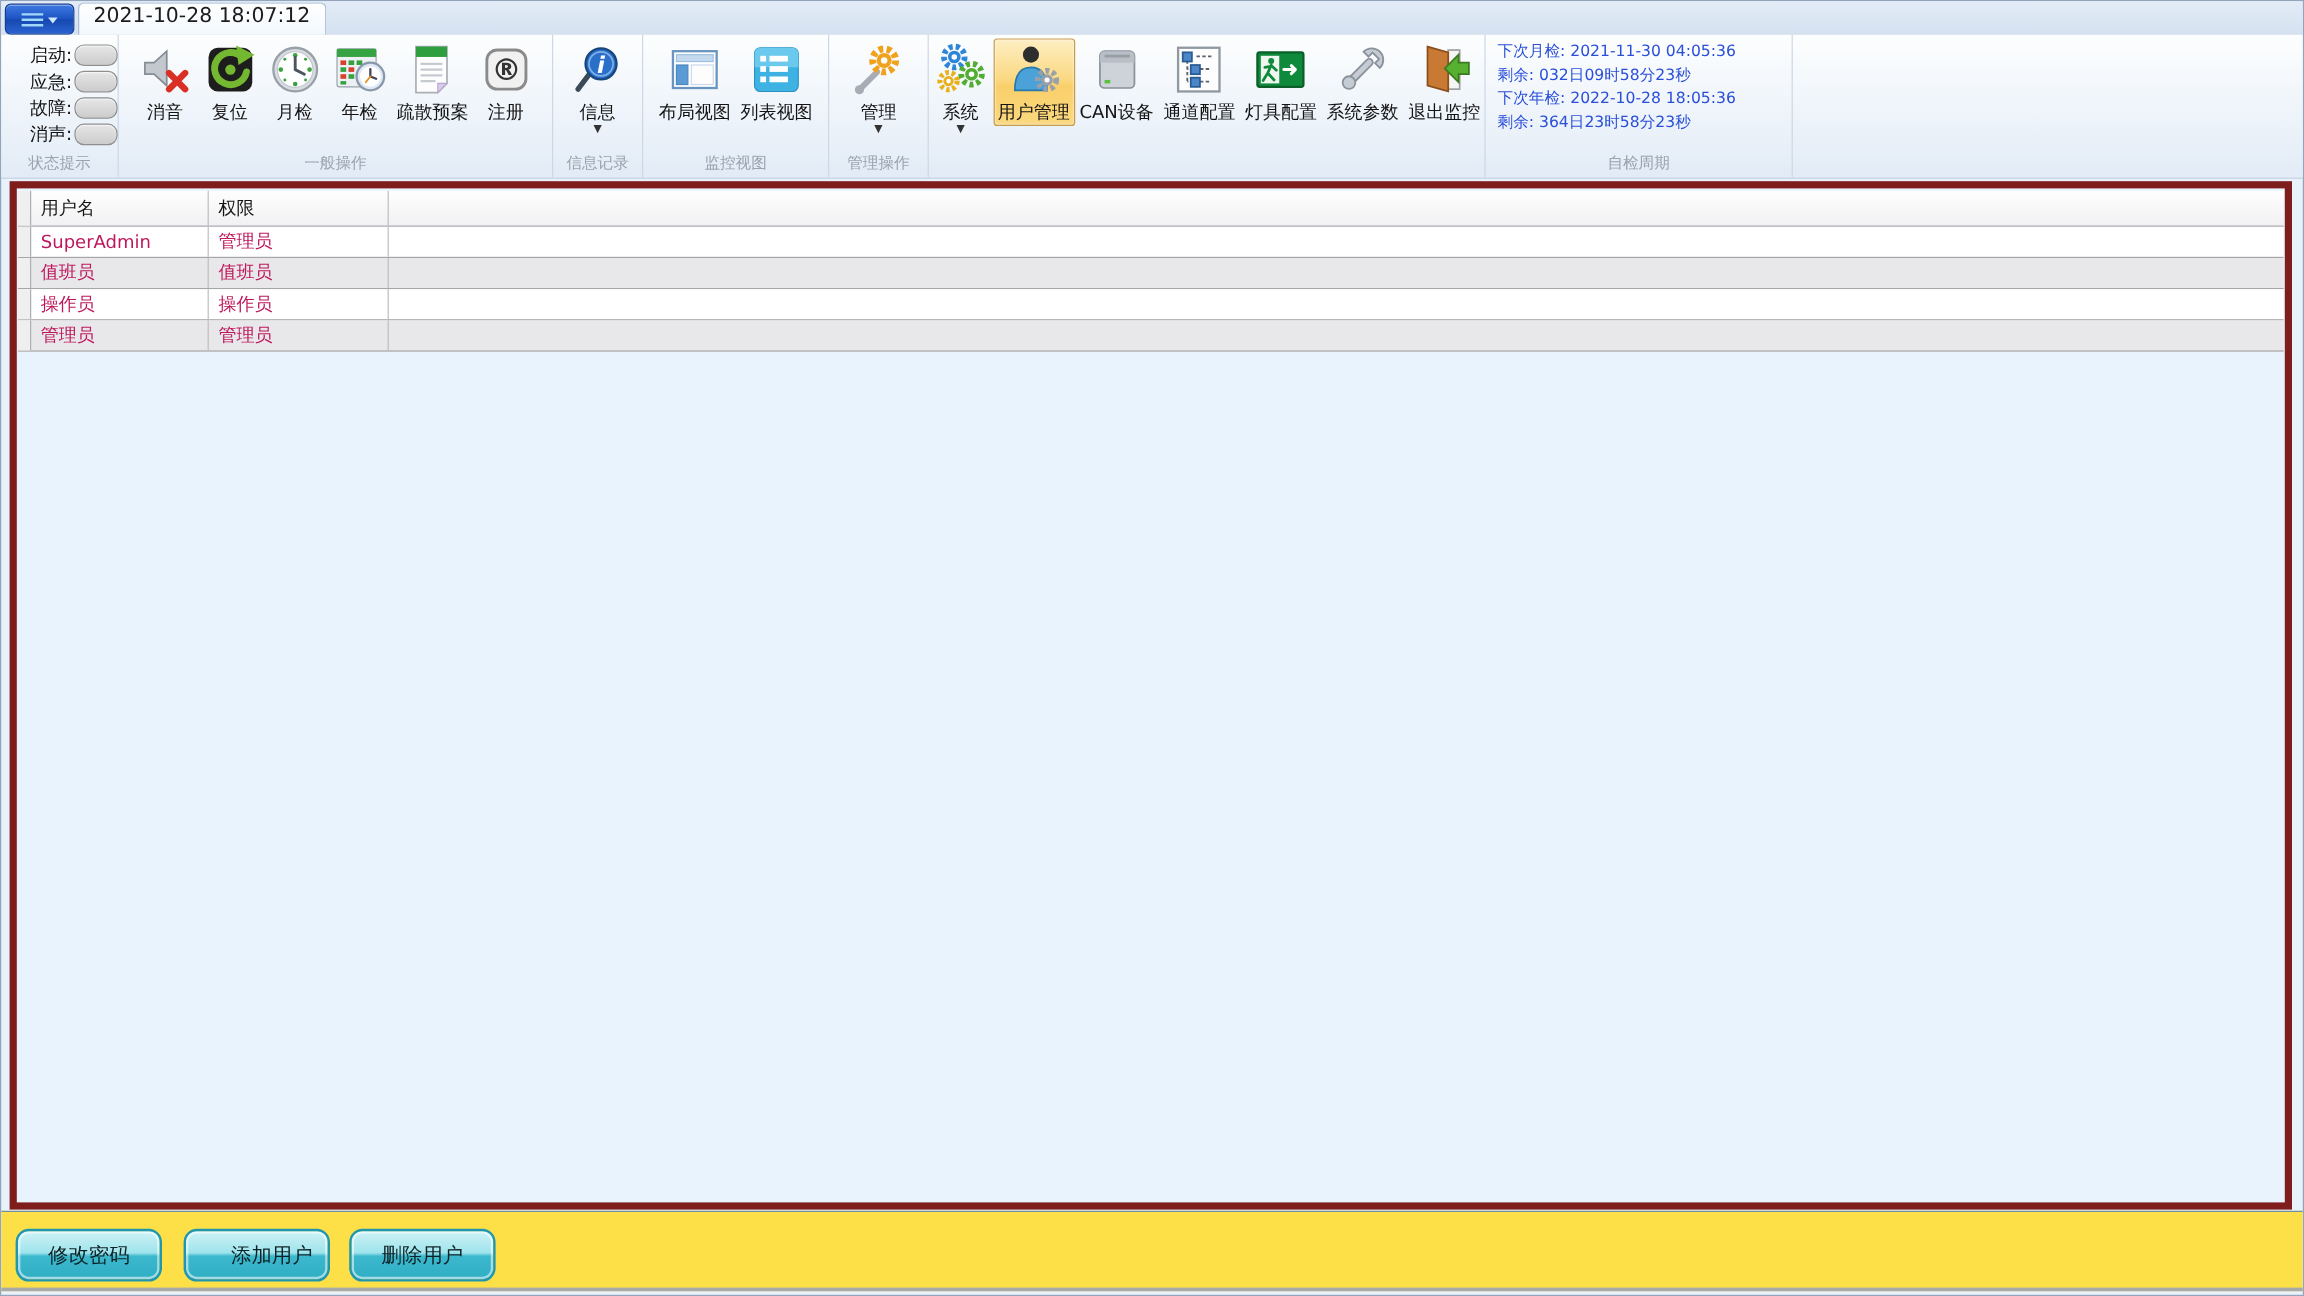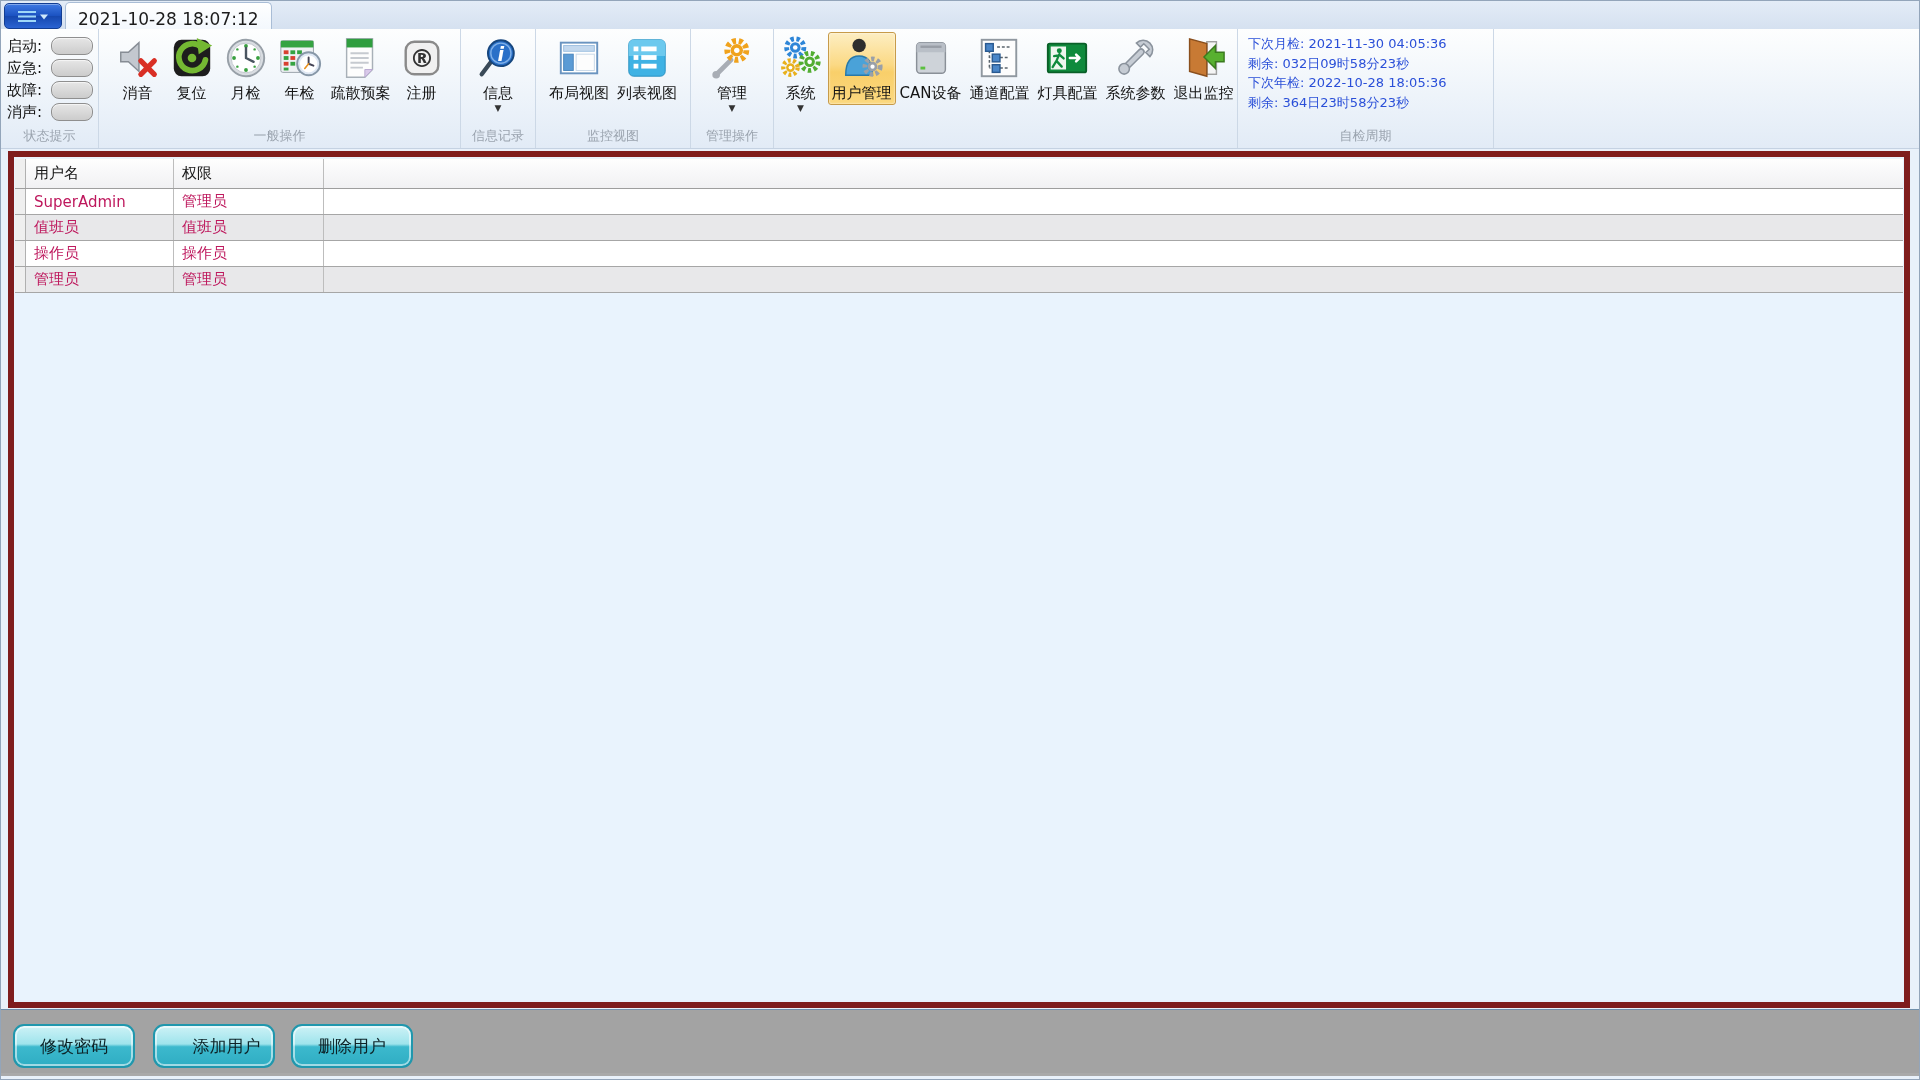--- a/index.html
+++ b/index.html
@@ -7,42 +7,42 @@
 
   
   .titlebar{position:absolute;left:0;top:0;width:100%;height:28px;
     background:linear-gradient(#e3ecf7,#d5e1f0);border-bottom:1px solid #c2d0e2;}
   .appbtn{position:absolute;left:3px;top:2px;width:56px;height:24px;border-radius:5px;
     background:linear-gradient(#3f7ae3,#1c53c2 48%,#1648af 52%,#2a63d2);
     border:1px solid #123d92;box-shadow:inset 0 1px 0 rgba(255,255,255,.35);
     display:flex;align-items:center;justify-content:center;cursor:pointer;}
   .tab{position:absolute;left:64px;top:1px;height:26px;min-width:168px;padding:0 12px;
     background:linear-gradient(#ffffff,#f3f8fd);border:1px solid #a9bdd6;border-bottom:none;
-    border-radius:5px 5px 0 0;display:flex;align-items:flex-end;justify-content:center;
+    border-radius:5px 5px 0 0;display:flex;align-items:flex-start;justify-content:center;
     font-size:17px;color:#1c1c1c;}
 
   
   .ribbon{position:absolute;left:0;top:28px;width:100%;height:119px;
     background:linear-gradient(#fdfefe,#eaf1f9 70%,#e2ebf6);border-bottom:1px solid #c5d2e2;
     display:flex;}
   .rgroup{position:relative;height:119px;border-right:1px solid #ccd8e6;flex:0 0 auto;box-sizing:border-box;}
   .glabel{position:absolute;bottom:3px;left:0;width:100%;text-align:center;
     font-size:13px;color:#9aa3ae;white-space:nowrap;}
   .ritems{display:flex;justify-content:center;align-items:flex-start;padding-top:3px;}
   .ritem{display:flex;flex-direction:column;align-items:center;padding:2px 3px;border-radius:3px;
     cursor:pointer;border:1px solid transparent;}
   .ritem .icn{width:46px;height:46px;display:block;}
   .rlabel{font-size:15px;color:#141414;margin-top:3px;white-space:nowrap;line-height:18px;}
   .drop{font-size:9px;color:#333;line-height:9px;margin-top:2px;}
   .ritem.selected{background:linear-gradient(#fdeec2,#fbd984 45%,#f9cf6a 55%,#fbd87f);
     border:1px solid #c79b4a;box-shadow:inset 0 0 2px #fff;justify-content:center;}
 
   
   .g-status{width:98px;}
-  .statusrows{padding:6px 0 0 6px;}
+  .statusrows{padding:6px 0 0 24px;}
   .srow{display:flex;align-items:center;height:22px;}
   .slabel{font-size:15px;color:#111;width:44px;}
   .led{width:40px;height:16px;border:1px solid #8f8f8f;border-radius:8px;
     background:linear-gradient(#e6e6e6,#cccccc);box-shadow:inset 0 1px 1px #f6f6f6;}
 
   .g-general{width:362px;}
   .g-info{width:75px;}
   .g-views{width:155px;}
   .g-manage{width:83px;}
   .g-sysmaint{width:464px;}
@@ -60,21 +60,21 @@
   .trow.alt{background:#e8e8ea;}
   .thead{height:29px;background:linear-gradient(#fefefe,#f1f1f3);border-bottom:1px solid #9e9e9e;}
   .rowhdr{width:10px;background:#efefef;border-right:1px solid #b0b0b0;}
   .cell{display:flex;align-items:center;padding-left:8px;font-size:15px;color:#be185d;box-sizing:border-box;}
   .c1{width:148px;border-right:1px solid #bdbdbd;}
   .c2{width:150px;border-right:1px solid #bdbdbd;}
   .fillc{flex:1;border-right:none;}
   .hcell{color:#151515;}
 
   
-  .footer{position:absolute;left:0;top:1008px;width:100%;height:67px;background:#a3a3a3;
+  .footer{position:absolute;left:0;top:1008px;width:100%;height:67px;background:#fde047;
     border-top:1px solid #6f8fab;border-bottom:3px solid #a9a9a9;box-sizing:border-box;}
   .tealbtn{position:absolute;top:14px;height:44px;width:122px;border-radius:11px;
     border:2px solid #2097ad;
     background:linear-gradient(#cdf2f6,#9fe4ec 45%,#3cb9cd 52%,#2fadc3);
     box-shadow:inset 0 0 0 2px rgba(255,255,255,.55);
     font-size:17px;color:#0d2226;font-family:inherit;cursor:pointer;}
   .btn1{left:12px;} .btn2{left:152px;padding-left:31px;} .btn3{left:290px;}
 </style>
 </head>
 <body>

